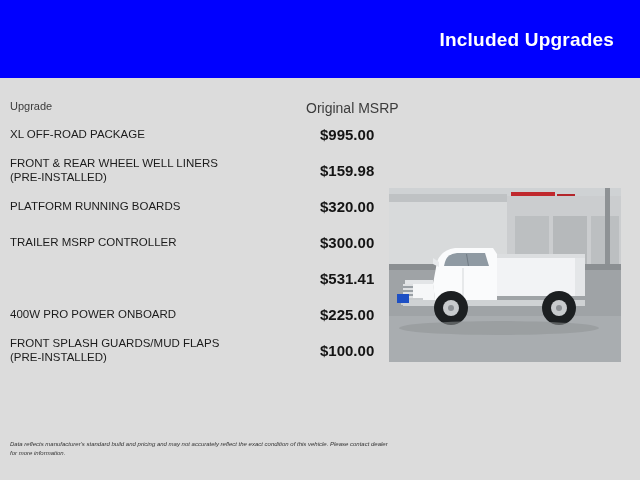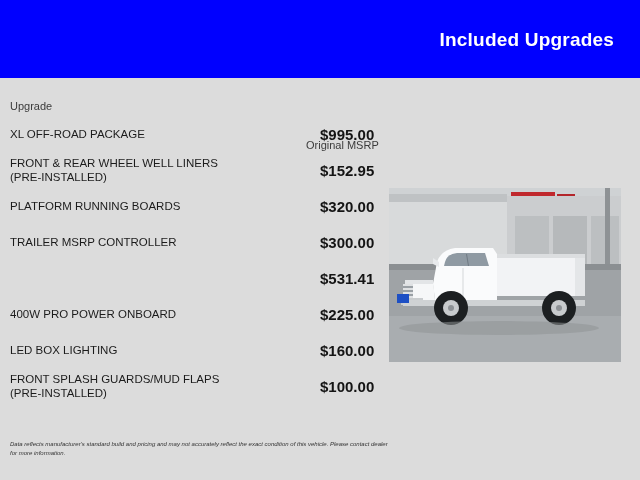--- a/index.html
+++ b/index.html
@@ -47,23 +47,22 @@
     position: absolute;
     left: 10px;
     top: 100px;
     font-size: 11px;
     color: #3c3c3c;
   }
   .col-head-msrp {
     position: absolute;
     left: 306px;
     top: 100px;
-    font-size: 11px;
+    font-size: 14px;
     color: #3c3c3c;
-    margin-top: 39px;
   }
 
   
   .rows {
     position: absolute;
     left: 0;
     top: 116px;
     width: 640px;
   }
   .row {
@@ -135,21 +134,21 @@
   <div class="rows">
 
     <div class="row">
       <div class="name">XL OFF-ROAD PACKAGE</div>
       <div class="price">$995.00</div>
     </div>
 
     <div class="row">
       <div class="name">FRONT &amp; REAR WHEEL WELL LINERS
 (PRE-INSTALLED)</div>
-      <div class="price">$152.95</div>
+      <div class="price">$159.98</div>
     </div>
 
     <div class="row">
       <div class="name">PLATFORM RUNNING BOARDS</div>
       <div class="price">$320.00</div>
     </div>
 
     <div class="row">
       <div class="name">TRAILER MSRP CONTROLLER</div>
       <div class="price">$300.00</div>
@@ -157,24 +156,20 @@
 
     <div class="row">
       <div class="price">$531.41</div>
     </div>
 
     <div class="row">
       <div class="name">400W PRO POWER ONBOARD</div>
       <div class="price">$225.00</div>
     </div>
 
-    <div class="row">
-      <div class="name">LED BOX LIGHTING</div>
-      <div class="price">$160.00</div>
-    </div>
 
     <div class="row">
       <div class="name">FRONT SPLASH GUARDS/MUD FLAPS
 (PRE-INSTALLED)</div>
       <div class="price">$100.00</div>
     </div>
 
   </div>
 
   <div class="disclaimer">Data reflects manufacturer's standard build and pricing and may not accurately reflect the exact condition of this vehicle. Please contact dealer for more information.</div>

